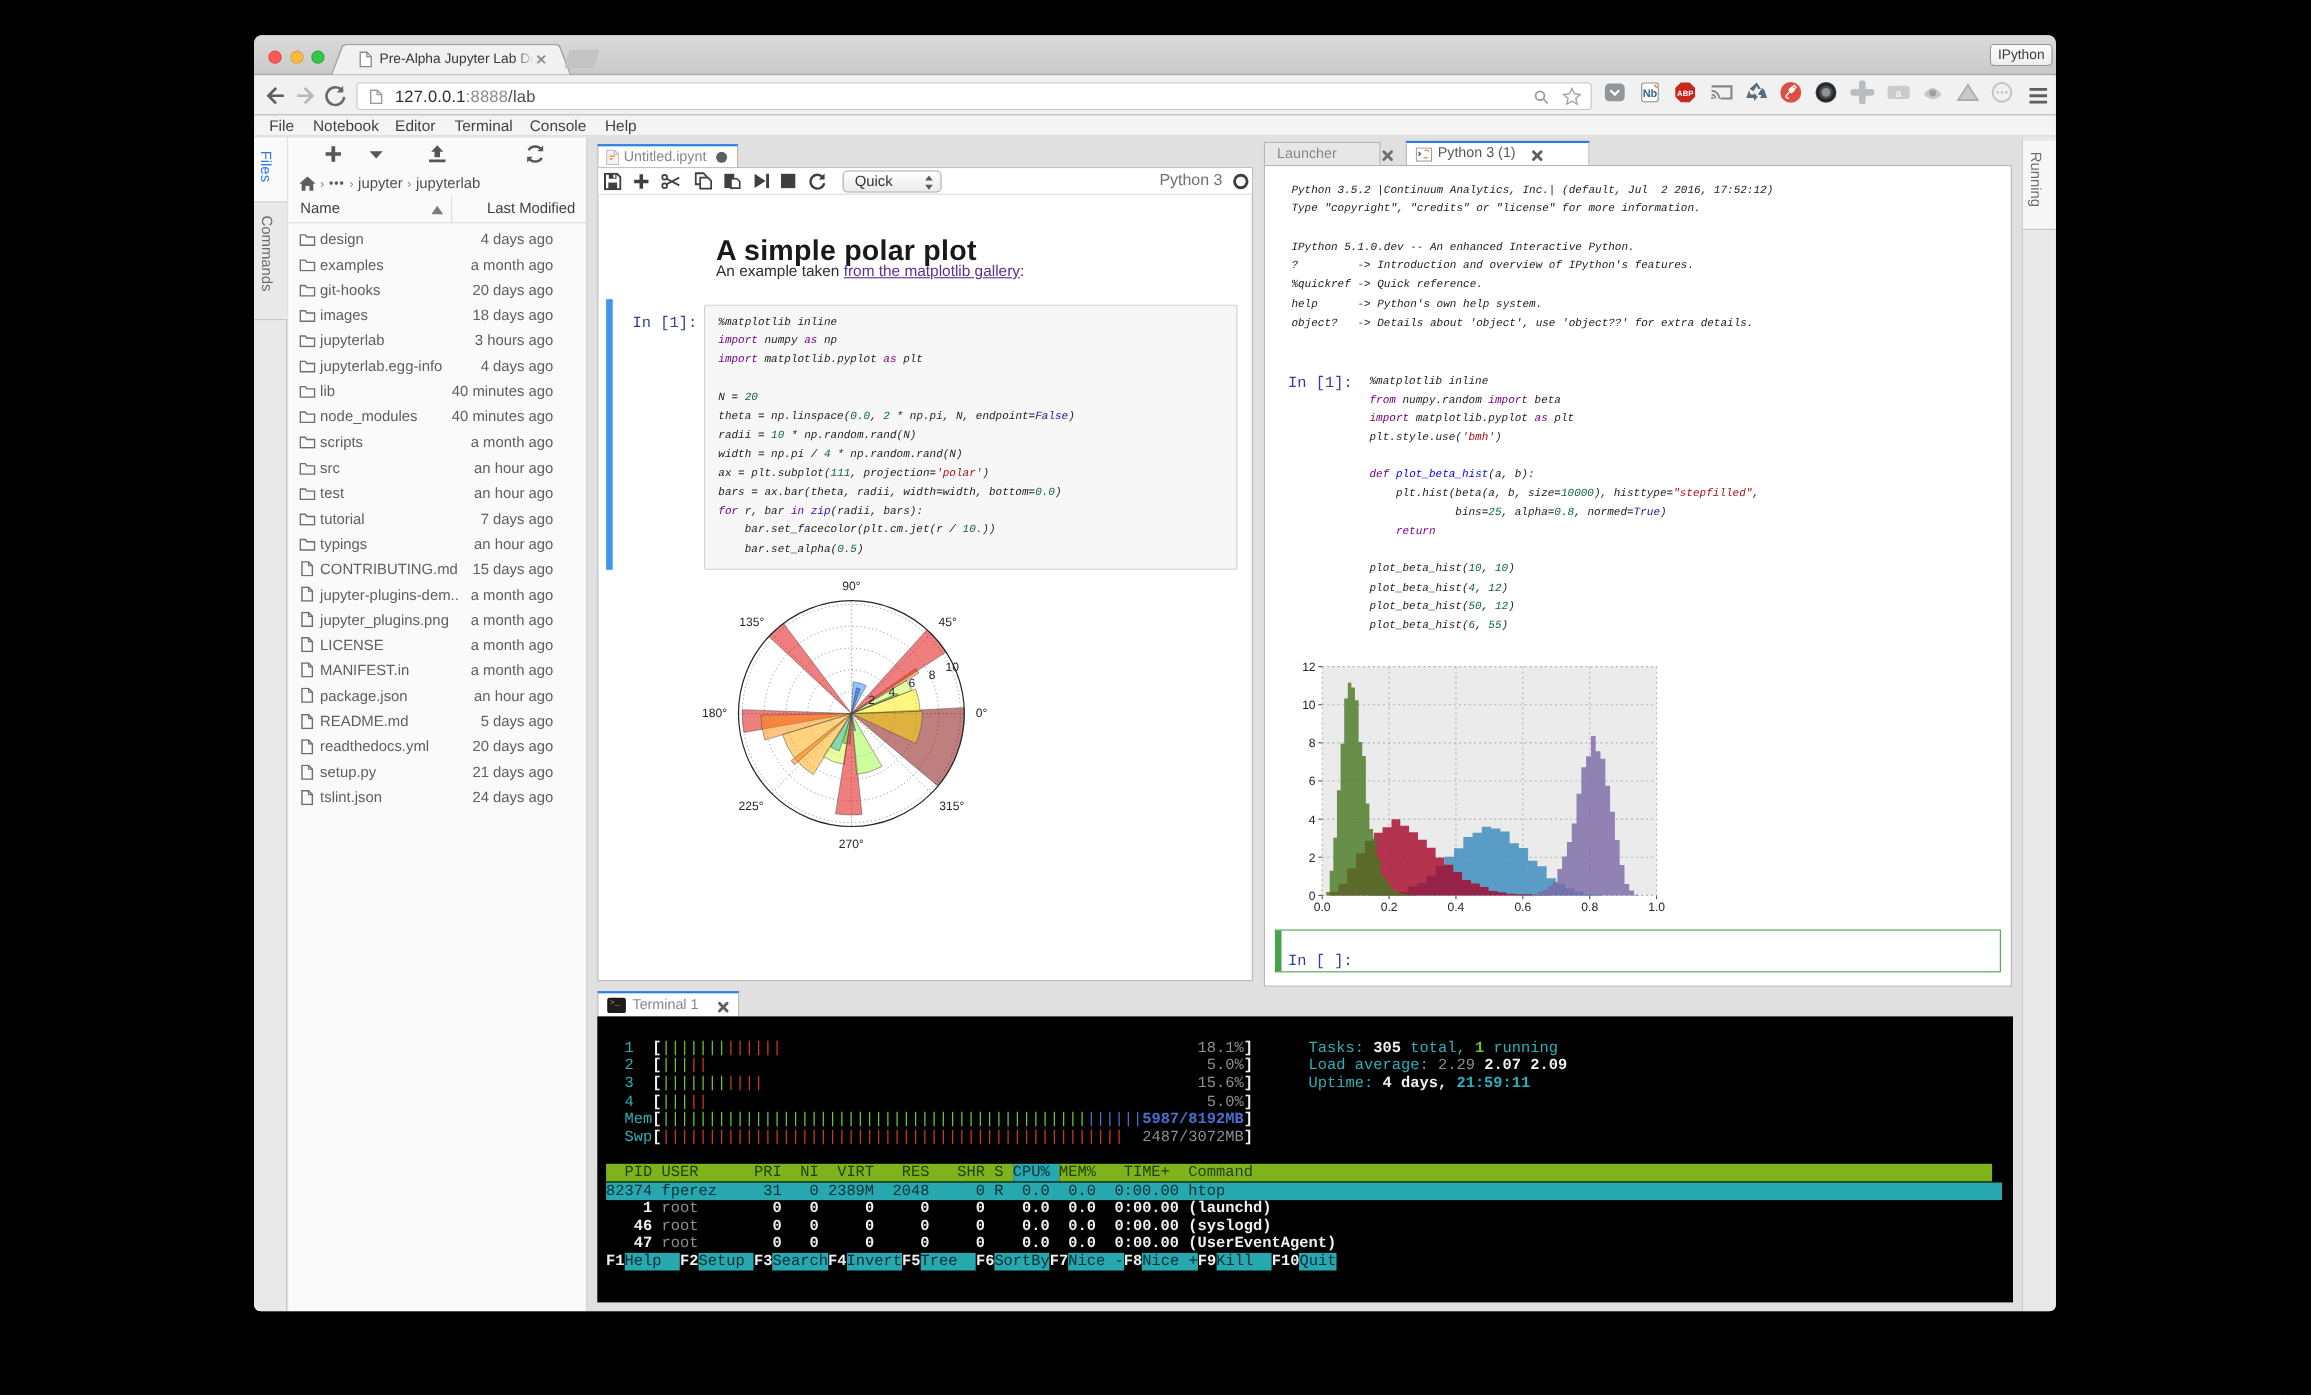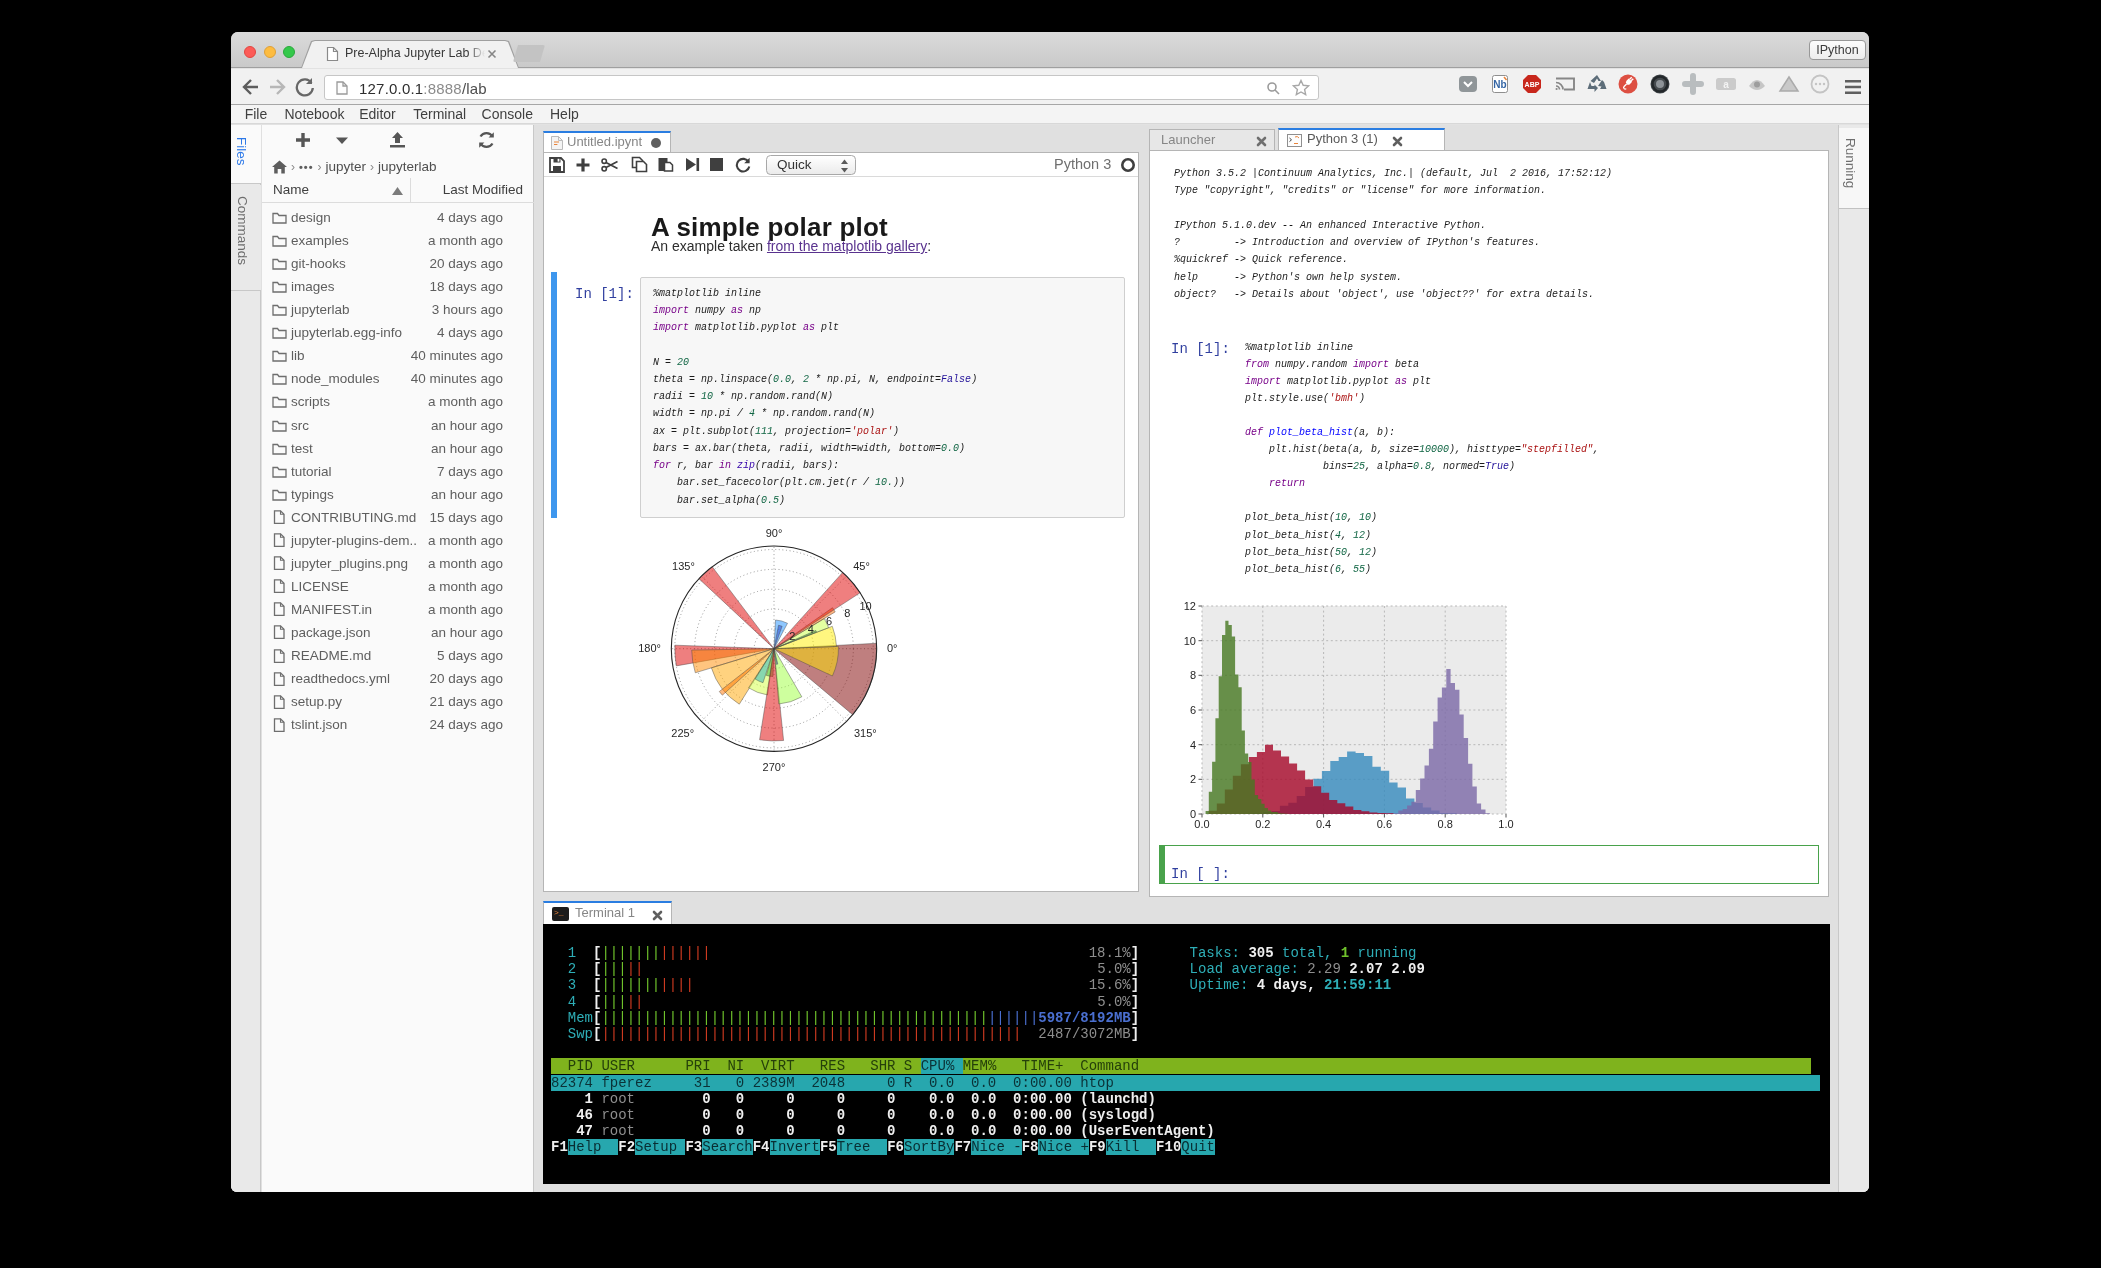--- a/index.html
+++ b/index.html
@@ -9,21 +9,21 @@
 
 #titlebar{position:absolute;left:0;top:0;width:1638px;height:36px;background:linear-gradient(#dbdbdb,#c9c9c9);border-bottom:1px solid #9f9f9f;}
 .light{position:absolute;top:13.5px;width:12px;height:12px;border-radius:50%;}
 #tab1{position:absolute;left:70px;top:8px;width:218px;height:28px;}
 #tab1 .outer{position:absolute;left:0;top:0;width:218px;height:28px;background:#9f9f9f;clip-path:polygon(0 28px,10px 1px,14px 0,204px 0,208px 1px,218px 28px);}
 #tab1 .inner{position:absolute;left:1px;top:1px;width:216px;height:27px;background:#f1f1f1;clip-path:polygon(0 27px,10px 1px,13px 0,203px 0,206px 1px,216px 27px);}
 #tabstub{position:absolute;left:282px;top:13px;width:32px;height:17px;background:#c3c3c3;clip-path:polygon(5px 0,32px 0,27px 17px,0 17px);border-radius:2px;}
 #ipychip{position:absolute;left:1578px;top:8px;width:57px;height:20px;border:1px solid #989898;border-radius:4px;background:linear-gradient(#fcfcfc,#ededed);font-size:12.5px;color:#3c3c3c;text-align:center;line-height:18px;}
 
 #navbar{position:absolute;left:0;top:37px;width:1638px;height:36px;background:#f1f1f1;border-bottom:1px solid #a6a6a6;}
-#urlbox{position:absolute;left:93px;top:6px;width:995px;height:25px;background:#fff;border:1px solid #c6c6c6;border-radius:3px;}
+#urlbox{position:absolute;left:93px;top:6px;width:1123px;height:25px;background:#fff;border:1px solid #c6c6c6;border-radius:3px;}
 #urltext{position:absolute;left:34px;top:3.5px;font-size:15px;color:#2e2e2e;letter-spacing:0.2px;}
 
 #menubar{position:absolute;left:0;top:73px;width:1638px;height:19px;background:#f4f4f4;border-bottom:1px solid #d8d8d8;}
 .menuitem{position:absolute;top:0;font-size:14px;color:#3f3f3f;line-height:19px;}
 
 #content{position:absolute;left:0;top:93px;width:1638px;height:1067px;background:#e0e0e0;}
 
 #actstrip{position:absolute;left:0;top:0;width:30px;height:1067px;background:#e9e9e9;border-right:1px solid #c8c8c8;}
 #filestab{position:absolute;left:0;top:0;width:30px;height:59px;background:#fafafa;border-bottom:1px solid #c8c8c8;}
 #filestab span{position:absolute;left:3px;top:12px;writing-mode:vertical-rl;font-size:13.5px;color:#2d79e8;}
@@ -518,21 +518,21 @@
             <text x="224.9" y="200.6" font-size="11" fill="#262626" text-anchor="start" dy="8">315°</text>
             <text x="163.3" y="113.1" font-size="11" fill="#262626" text-anchor="middle" dy="-1">2</text>
             <text x="181.7" y="105.5" font-size="11" fill="#262626" text-anchor="middle" dy="-1">4</text>
             <text x="200.0" y="97.9" font-size="11" fill="#262626" text-anchor="middle" dy="-1">6</text>
             <text x="218.3" y="90.3" font-size="11" fill="#262626" text-anchor="middle" dy="-1">8</text>
             <text x="236.6" y="82.7" font-size="11" fill="#262626" text-anchor="middle" dy="-1">10</text>
           </svg>
         </div>
     </div>
 
-    <div class="tab inactive" style="left:918px;top:4px;width:126px;height:21px;">
+    <div class="tab inactive" style="left:918px;top:4px;width:106px;height:21px;">
       <span class="tabtxt" style="left:11px;top:0px;">Launcher</span>
       <svg style="position:absolute;left:106px;top:6px" width="11" height="11" viewBox="0 0 11 11">
           <path d="M2 2 L9 9 M9 2 L2 9" stroke="#6f6f6f" stroke-width="2.6" stroke-linecap="round"></path>
         </svg>
     </div>
     <div class="tab" style="left:1047px;top:3px;width:167px;height:22px;">
       <svg style="position:absolute;left:8px;top:4px" width="15" height="13" viewBox="0 0 15 13">
           <rect x="0.5" y="0.5" width="14" height="12" fill="#fdfdfd" stroke="#8f8f8f"></rect>
           <path d="M2.5 4 l2 1.8 -2 1.8" stroke="#444" stroke-width="1" fill="none"></path>
           <path d="M7 9.5 h4" stroke="#e8833a" stroke-width="1.2"></path>

